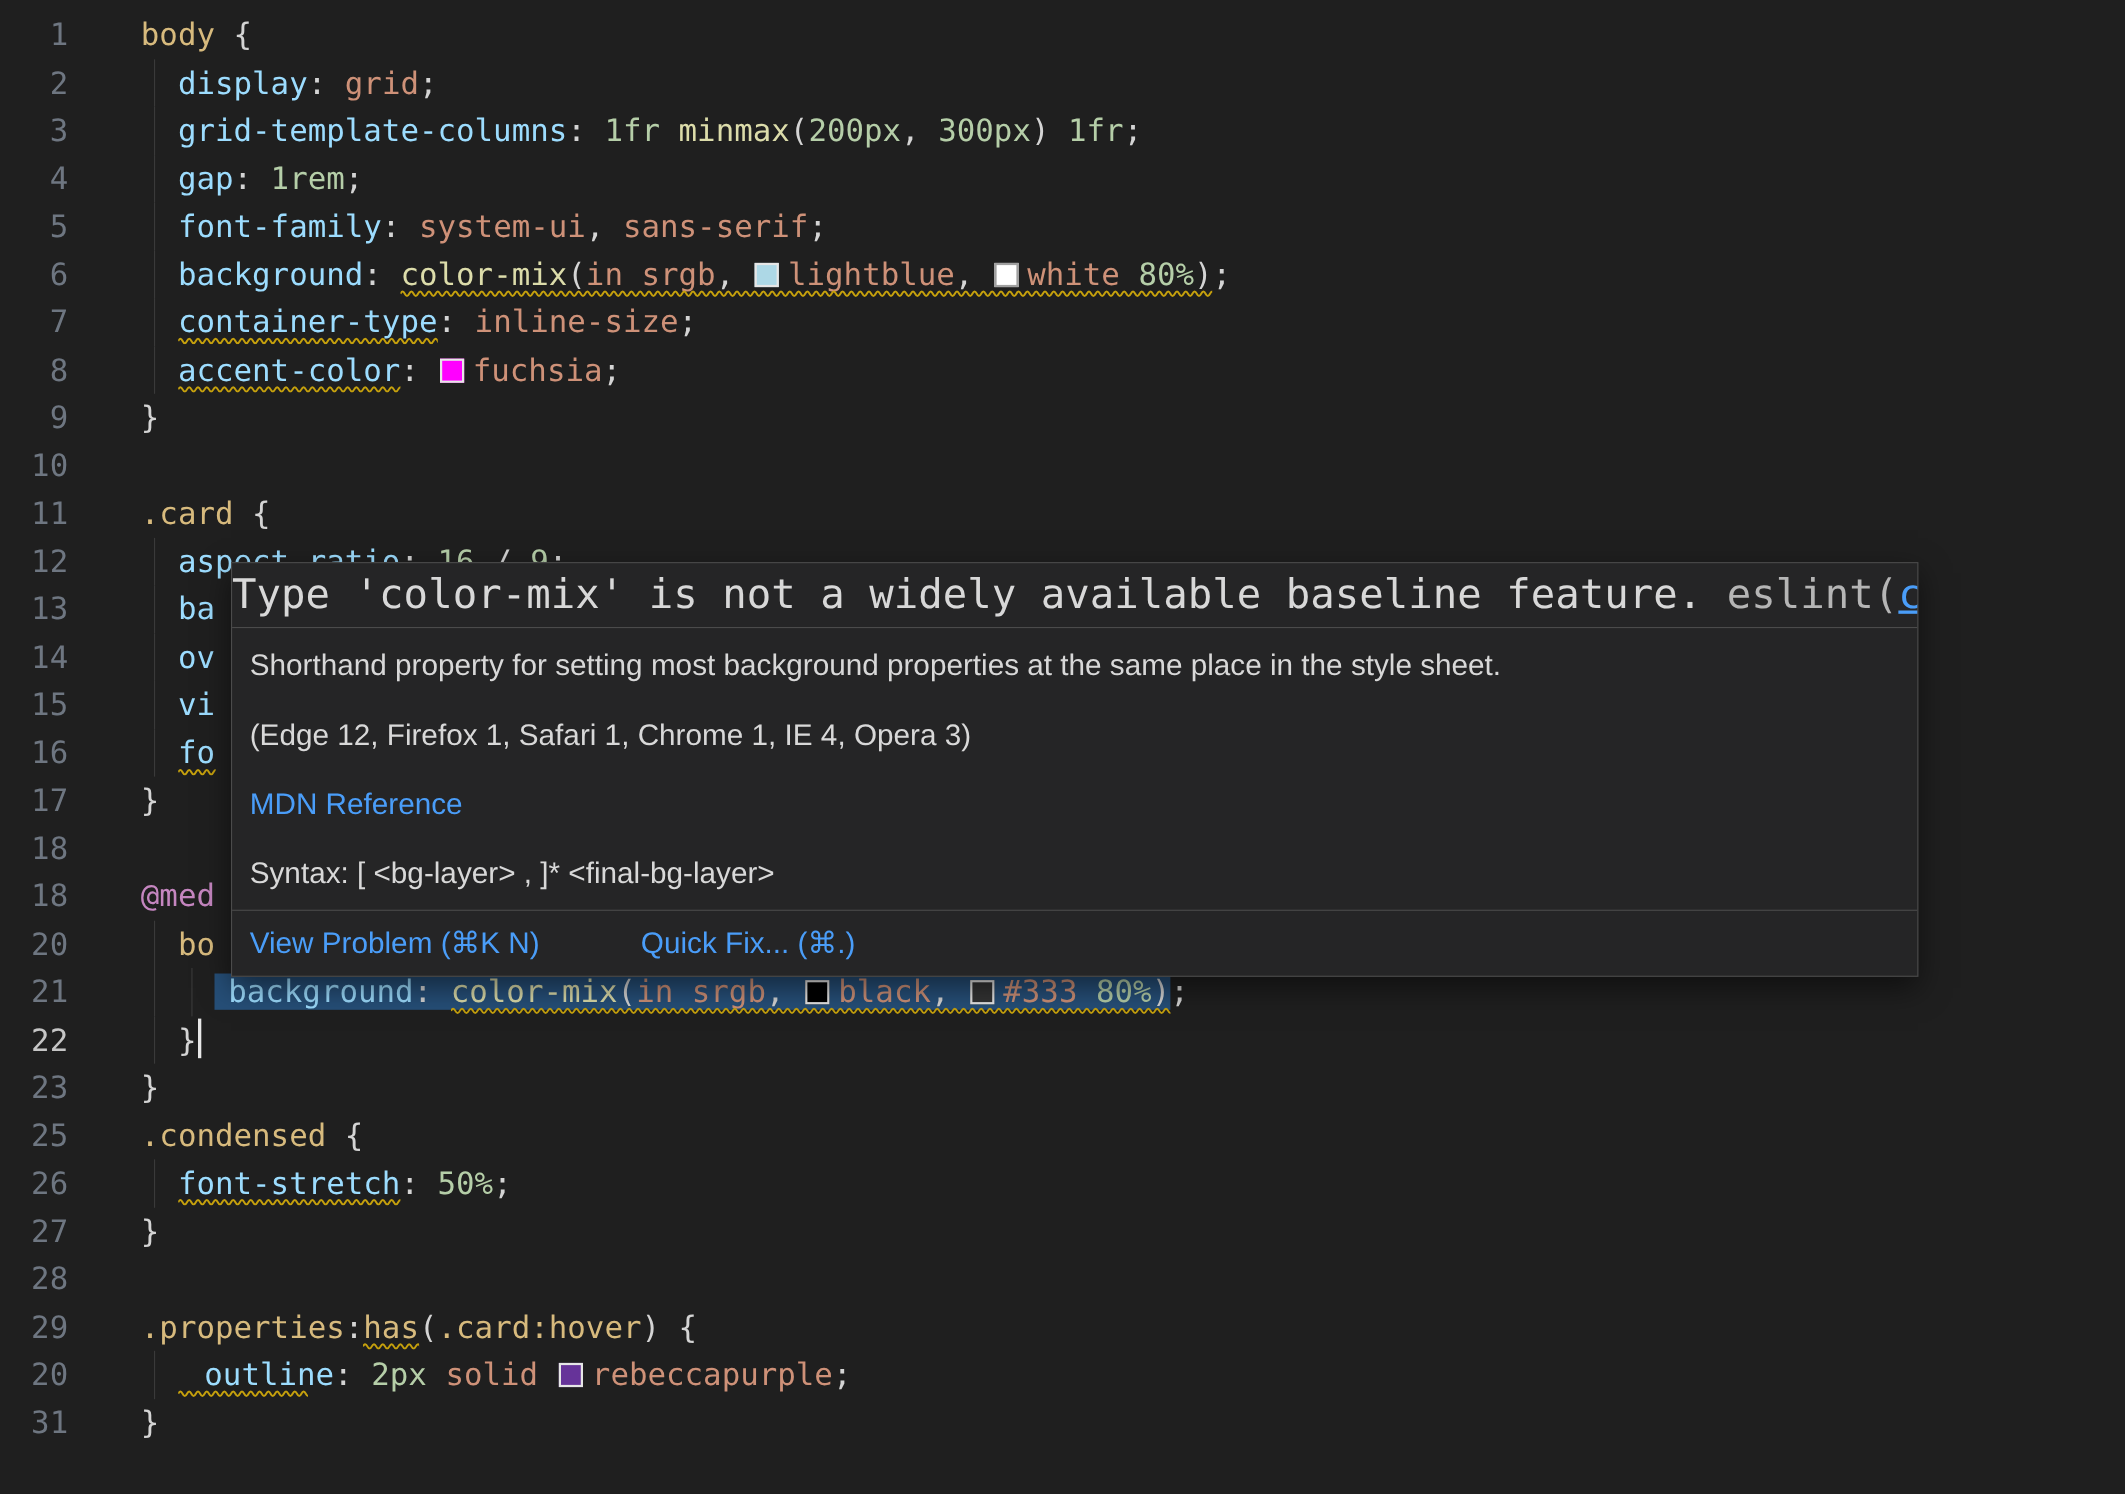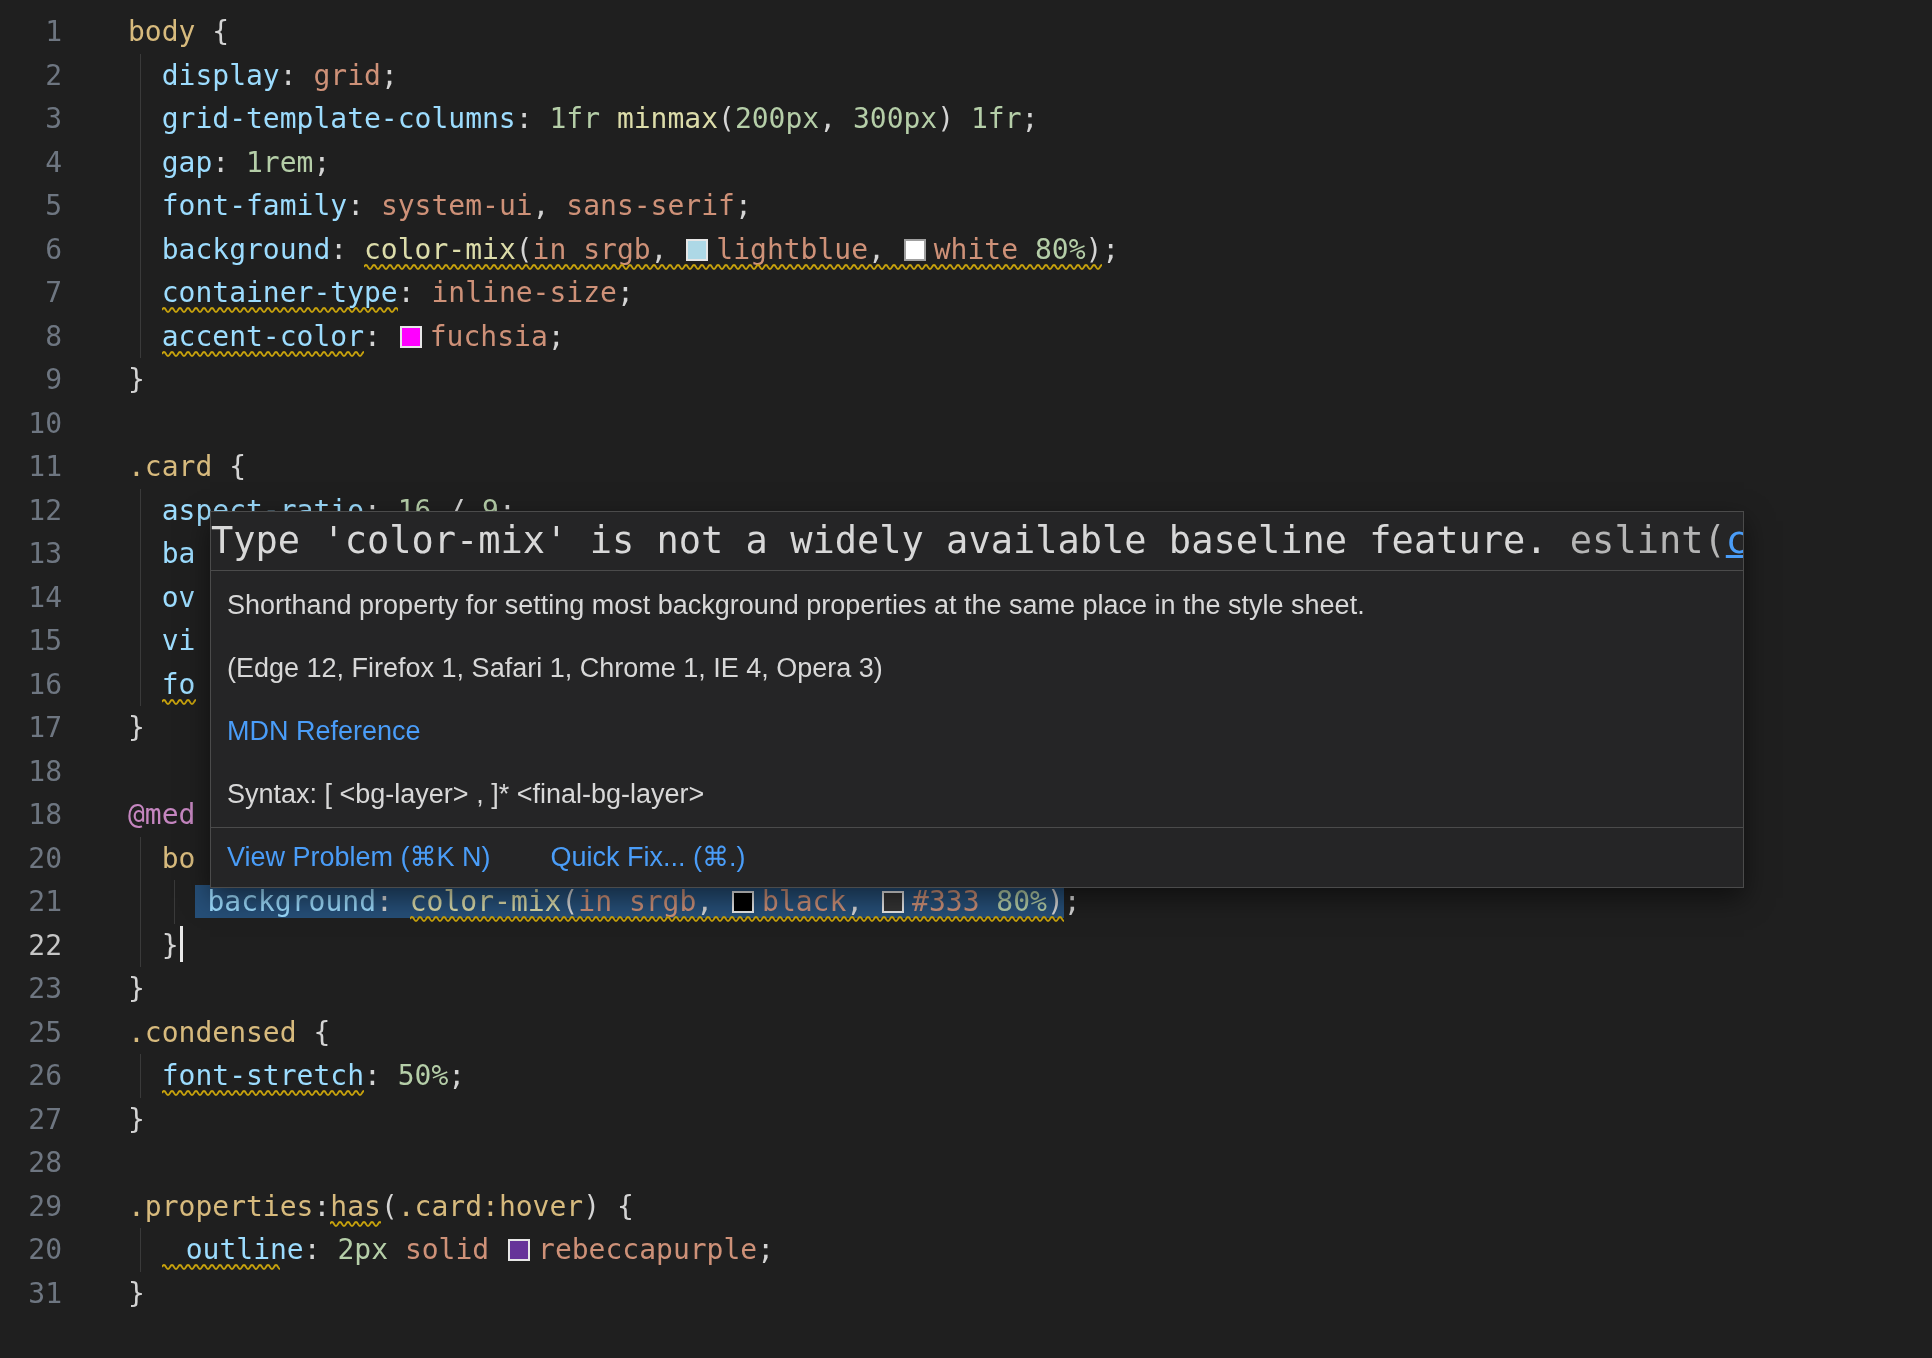--- a/index.html
+++ b/index.html
@@ -53,21 +53,21 @@
     padding:13px 0;
     font-family:"DejaVu Sans Mono",monospace;
     font-size:37px;line-height:32px;
     white-space:nowrap;overflow:hidden;
   }
   .tt-diag .dim{color:var(--tt-dim,#b5b5b5);}
   .tt-sep{height:1px;background:var(--tt-border,#4b4b4b);}
   .tt-docs{padding:18px 16px 14px;font-size:27px;line-height:33px;}
   .tt-docs p{margin:0 0 30px;}
   .tt-docs p:last-child{margin-bottom:2px;}
-  .tt-actions{display:flex;gap:60px;padding:13px 16px;font-size:27px;line-height:33px;}
+  .tt-actions{display:flex;gap:92px;padding:13px 16px;font-size:27px;line-height:33px;}
   .link{color:var(--link,#4a9df8);text-decoration:none;cursor:pointer;}
   .link.ul{text-decoration:underline;}
 </style>
 </head>
 <body>
 
 <div class="editor">
     <div class="line">
       <div class="ln">1</div>
       <div class="code"><span style="color: rgb(215, 186, 125);">body </span><span style="color: rgb(212, 212, 212);">{</span></div>

